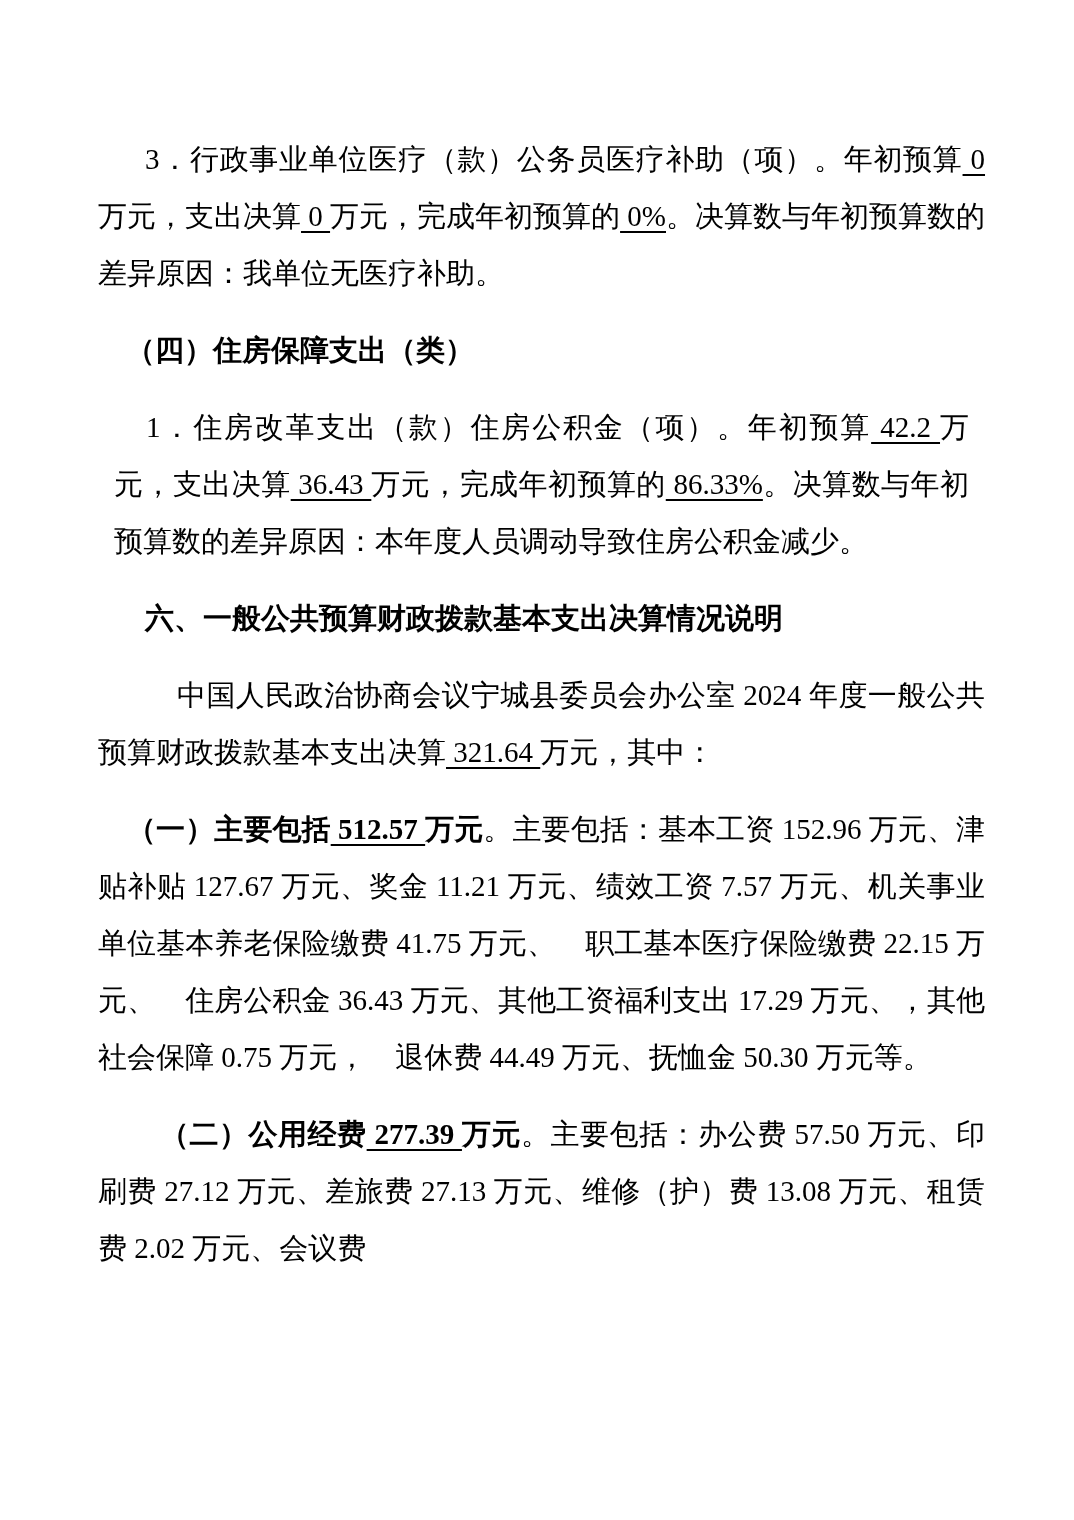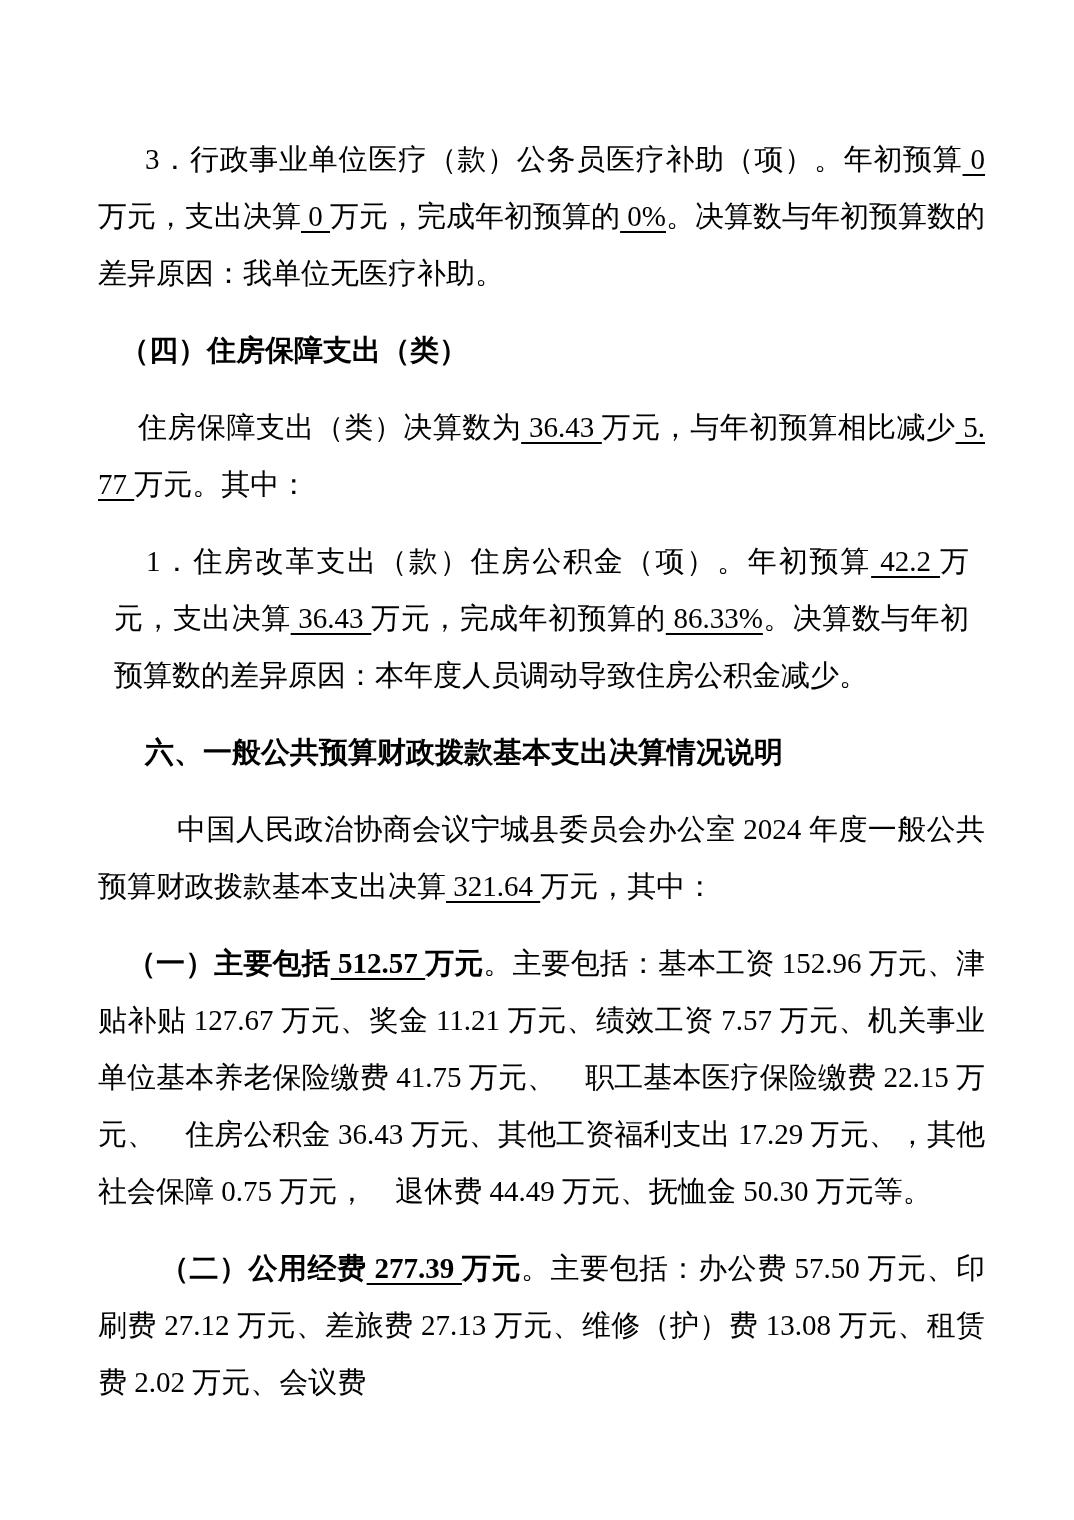--- a/index.html
+++ b/index.html
@@ -29,21 +29,21 @@
   }
   .hd{
     font-weight:bold;
     font-family:"Liberation Sans","DejaVu Sans",sans-serif;
     text-align:left;
   }
   .b{font-weight:bold;}
   .u{text-decoration:underline;text-underline-offset:5px;text-decoration-thickness:2px;}
   
   .b0{text-indent:47px;}
-  .b1{margin-left:22px;}
+  .b1{margin-left:28px;}
   .b2{text-indent:40px;}
   .b3{margin-left:16px;text-indent:32px;width:855px;}
   .b4{margin-left:47px;}
   .b5{text-indent:79px;}
   .b6{text-indent:29px;}
   .b7{text-indent:62px;}
   .page-number{
     position:absolute;
     left:0;
     top:1404px;
@@ -53,20 +53,19 @@
     line-height:30px;
   }
 </style>
 </head>
 <body>
 
 <div class="page">
   <div class="content">
     <div class="blk b0"><span>3．行政事业单位医疗（款）公务员医疗补助（项）。年初预算</span><span class="u"> 0 </span><span>万元，支出决算</span><span class="u"> 0 </span><span>万元，完成年初预算的</span><span class="u"> 0%</span><span>。决算数与年初预算数的差异原因：我单位无医疗补助。</span></div>
     <div class="blk hd b1"><span class="b">（四）住房保障支出（类）</span></div>
-    <div class="blk b2"><span>住房保障支出（类）决算数为</span><span class="u"> 36.43 </span><span>万元，与年初预算相比减少</span><span class="u"> 5.77 </span><span>万元。其中：</span></div>
     <div class="blk b3"><span>1．住房改革支出（款）住房公积金（项）。年初预算</span><span class="u"> 42.2 </span><span>万元，支出决算</span><span class="u"> 36.43 </span><span>万元，完成年初预算的</span><span class="u"> 86.33%</span><span>。决算数与年初预算数的差异原因：本年度人员调动导致住房公积金减少。</span></div>
     <div class="blk hd b4"><span class="b">六、一般公共预算财政拨款基本支出决算情况说明</span></div>
     <div class="blk b5"><span>中国人民政治协商会议宁城县委员会办公室 2024 年度一般公共预算财政拨款基本支出决算</span><span class="u"> 321.64 </span><span>万元，其中：</span></div>
     <div class="blk b6"><span class="b">（一）主要包括</span><span class="b u"> 512.57 </span><span class="b">万元</span><span>。主要包括：基本工资 152.96 万元、津贴补贴 127.67 万元、奖金 11.21 万元、绩效工资 7.57 万元、机关事业单位基本养老保险缴费 41.75 万元、　职工基本医疗保险缴费 22.15 万元、　住房公积金 36.43 万元、其他工资福利支出 17.29 万元、，其他社会保障 0.75 万元，　退休费 44.49 万元、抚恤金 50.30 万元等。</span></div>
     <div class="blk b7"><span class="b">（二）公用经费</span><span class="b u"> 277.39 </span><span class="b">万元</span><span>。主要包括：办公费 57.50 万元、印刷费 27.12 万元、差旅费 27.13 万元、维修（护）费 13.08 万元、租赁费 2.02 万元、会议费</span></div>
   </div>
 </div>
 
 </body></html>

